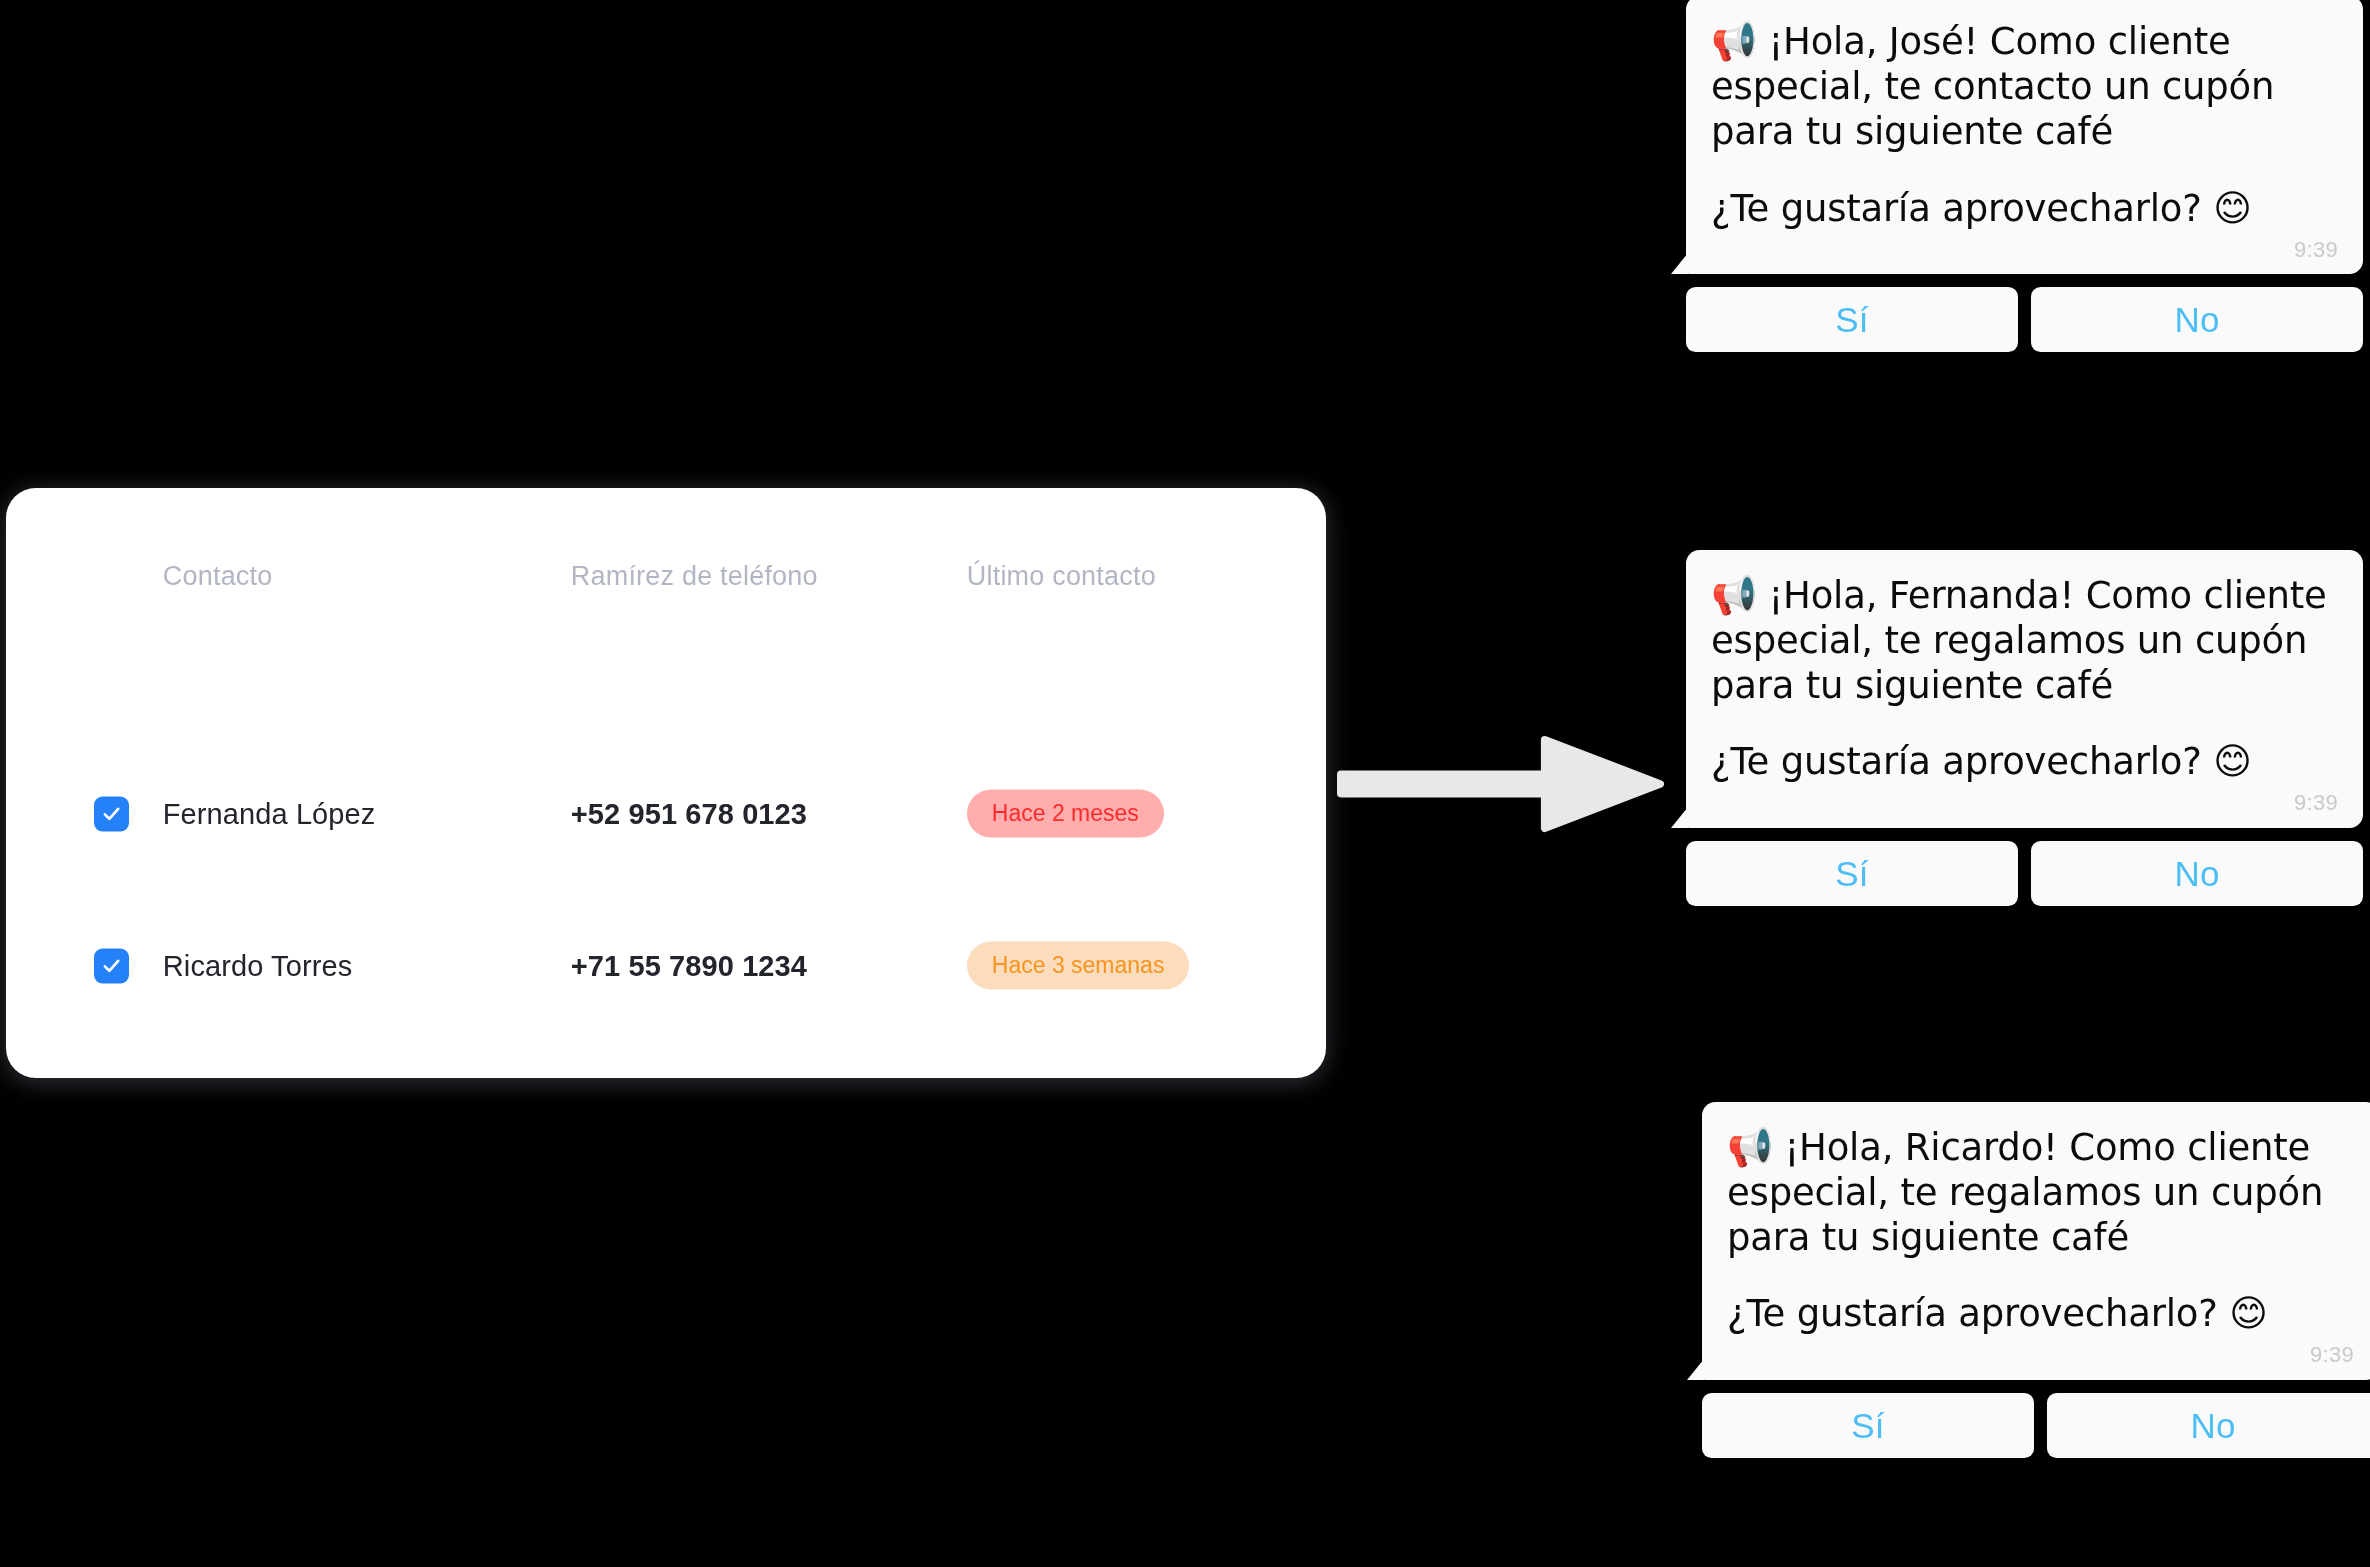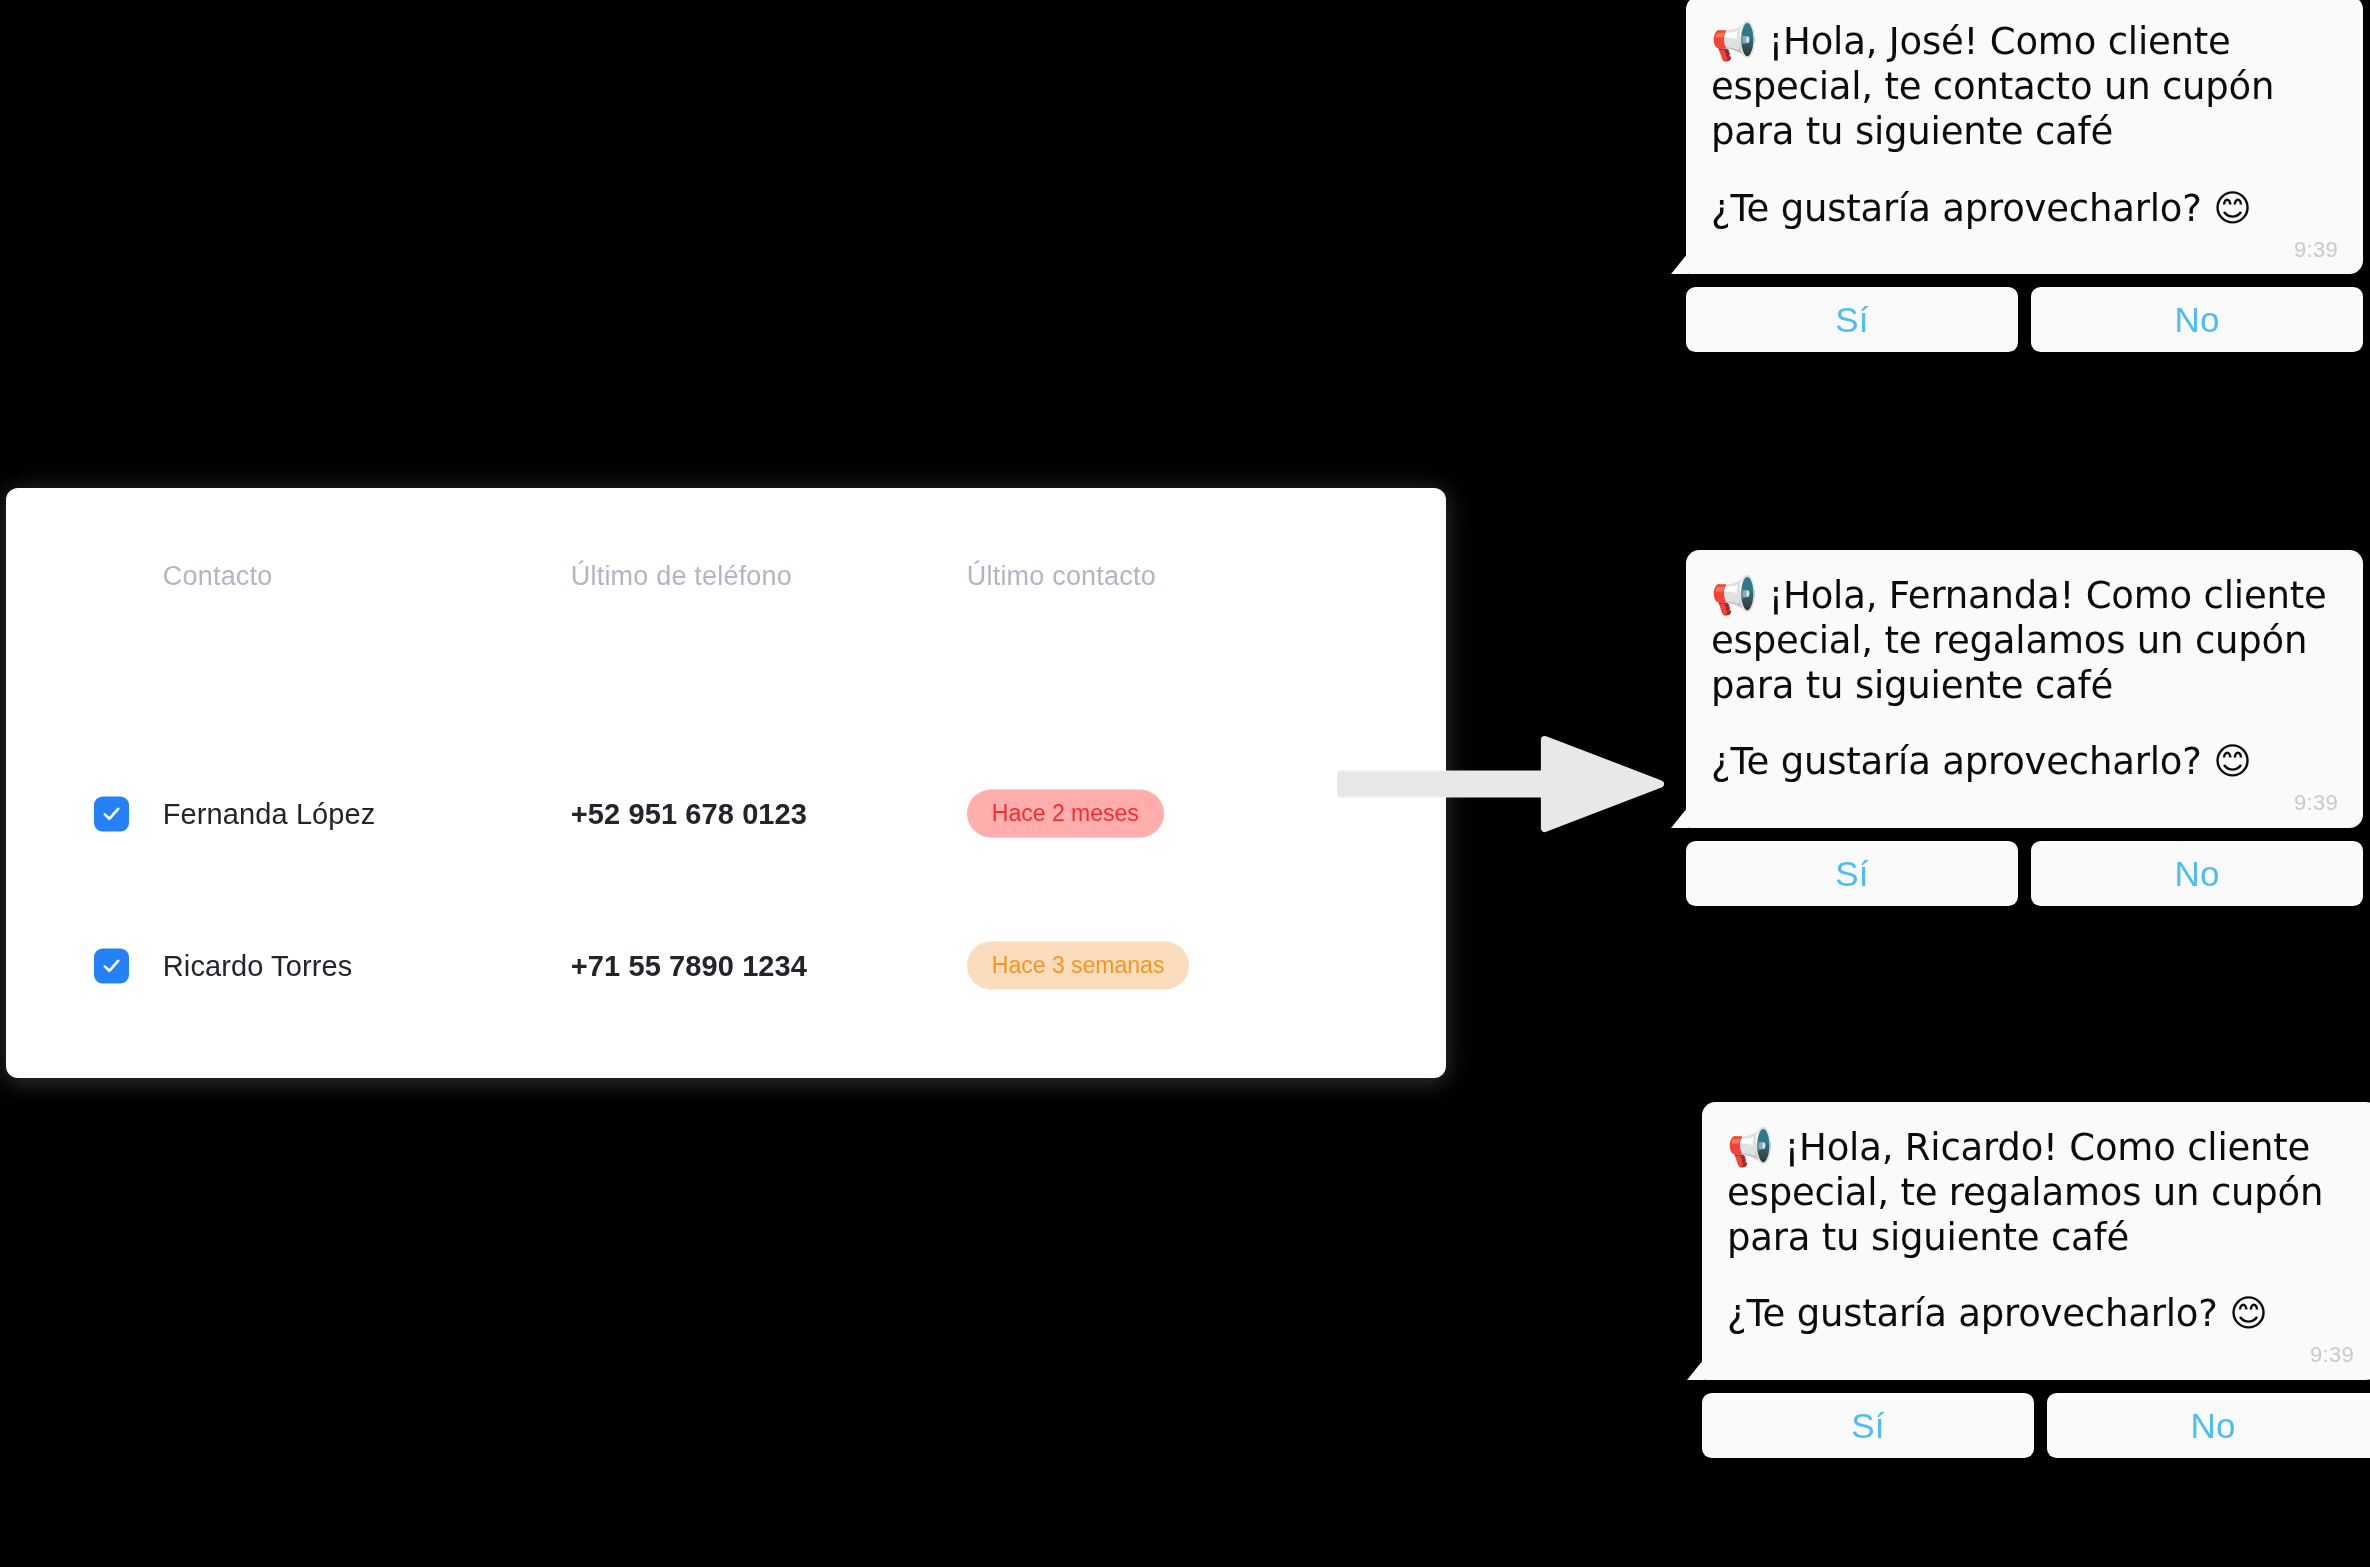--- a/index.html
+++ b/index.html
@@ -14,24 +14,24 @@
     overflow: hidden;
     font-family: "Liberation Sans", sans-serif;
     -webkit-font-smoothing: antialiased;
   }
 
   
   #contacts-card {
     position: absolute;
     left: 5.8px;
     top: 488px;
-    width: 1440px;
+    width: 1320px;
     height: 590px;
     background: #ffffff;
-    border-radius: 12px;
+    border-radius: 30px;
     box-shadow: 0 3.8px 25px rgba(170,178,200,0.30);
     box-sizing: border-box;
   }
 
   #contacts-table {
     position: absolute;
     left: 0;
     top: 0;
     width: 100%;
     height: 100%;
@@ -197,21 +197,21 @@
   .emoji { font-family: "DejaVu Sans", sans-serif; }
 </style>
 </head>
 <body>
 
 <div id="contacts-card">
   <div id="contacts-table">
 
     <div class="table-head">
       <div class="th c-contact">Contacto</div>
-      <div class="th c-phone">Último de teléfono</div>
+      <div class="th c-phone">Ramírez de teléfono</div>
       <div class="th c-last">Último contacto</div>
     </div>
 
 
     <div class="table-row r1">
       <div class="cell cell-check">
         <div class="checkbox">
           <svg width="21" height="21" viewBox="0 0 22 22">
             <path d="M4 11.4 L8.7 16 L18 5.6" fill="none" stroke="#ffffff" stroke-width="2.8" stroke-linecap="round" stroke-linejoin="round"></path>
           </svg>

